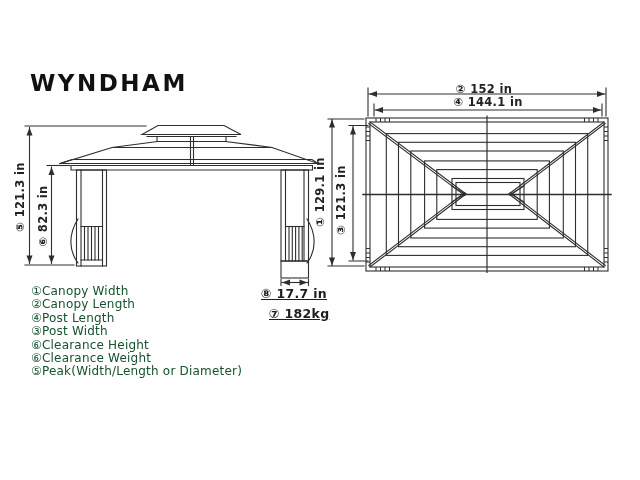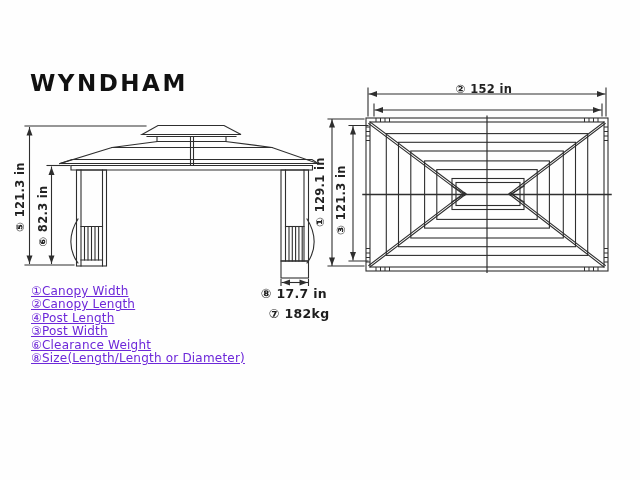--- a/index.html
+++ b/index.html
@@ -18,26 +18,26 @@
     position:absolute;font-size:11.5px;font-weight:bold;color:#222;
     white-space:nowrap;letter-spacing:0.3px;
   }
   .dim-h{width:122px;height:13px;line-height:13px;text-align:center;}
   .dim-v{
     width:110px;height:14px;line-height:14px;text-align:center;
     transform:rotate(-90deg);transform-origin:center center;
   }
   .spec{
     position:absolute;font-size:12.5px;font-weight:bold;color:#1d1d1d;
-    white-space:nowrap;letter-spacing:0.3px;
+    white-space:nowrap;letter-spacing:0.3px;text-decoration:underline;
   }
   .legend{position:absolute;left:31px;top:285px;}
   .legend-item{
-    font-size:12px;line-height:13.4px;color:#6d28d9;font-weight:500;
-    white-space:nowrap;letter-spacing:0.2px;text-decoration:underline;
+    font-size:12px;line-height:13.4px;color:#14532d;font-weight:500;
+    white-space:nowrap;letter-spacing:0.2px;
   }
 </style>
 </head>
 <body>
 
 <div class="sheet">
 
   <svg class="drawing" width="640" height="480" viewBox="0 0 640 480">
     <defs>
       <marker id="arr" markerWidth="9" markerHeight="8" refX="8.5" refY="4" orient="auto-start-reverse" markerUnits="userSpaceOnUse">
@@ -166,30 +166,32 @@
           <path d="M349,125.5 H368 M349,261 H368"></path>
           <line x1="353" y1="126.5" x2="353" y2="260" marker-start="url(#arr)" marker-end="url(#arr)"></line>
         </g>
       </g>
     </g>
   </svg>
 
   <h1 class="title">WYNDHAM</h1>
 
   <div class="dim dim-h" style="left:423px;top:83px;">② 152 in</div>
+  <div class="dim dim-h" style="left:427px;top:95.5px;">④ 144.1 in</div>
   <div class="dim dim-v" style="left:265px;top:185px;">① 129.1 in</div>
   <div class="dim dim-v" style="left:286px;top:193px;">③ 121.3 in</div>
   <div class="dim dim-v" style="left:-35px;top:190px;">⑤ 121.3 in</div>
   <div class="dim dim-v" style="left:-12px;top:209px;">⑥ 82.3 in</div>
 
   <div class="spec" style="left:261px;top:285.5px;">⑧ 17.7 in</div>
   <div class="spec" style="left:261px;top:305.5px;margin-left:8px;">⑦ 182kg</div>
 
   <div class="legend">
     <div class="legend-item">①Canopy Width</div>
     <div class="legend-item">②Canopy Length</div>
     <div class="legend-item">④Post Length</div>
     <div class="legend-item">③Post Width</div>
+    <div class="legend-item">⑥Clearance Height</div>
     <div class="legend-item">⑥Clearance Weight</div>
-    <div class="legend-item">⑧Size(Length/Length or Diameter)</div>
+    <div class="legend-item">⑤Peak(Width/Length or Diameter)</div>
   </div>
 
 </div>
 
 </body></html>

